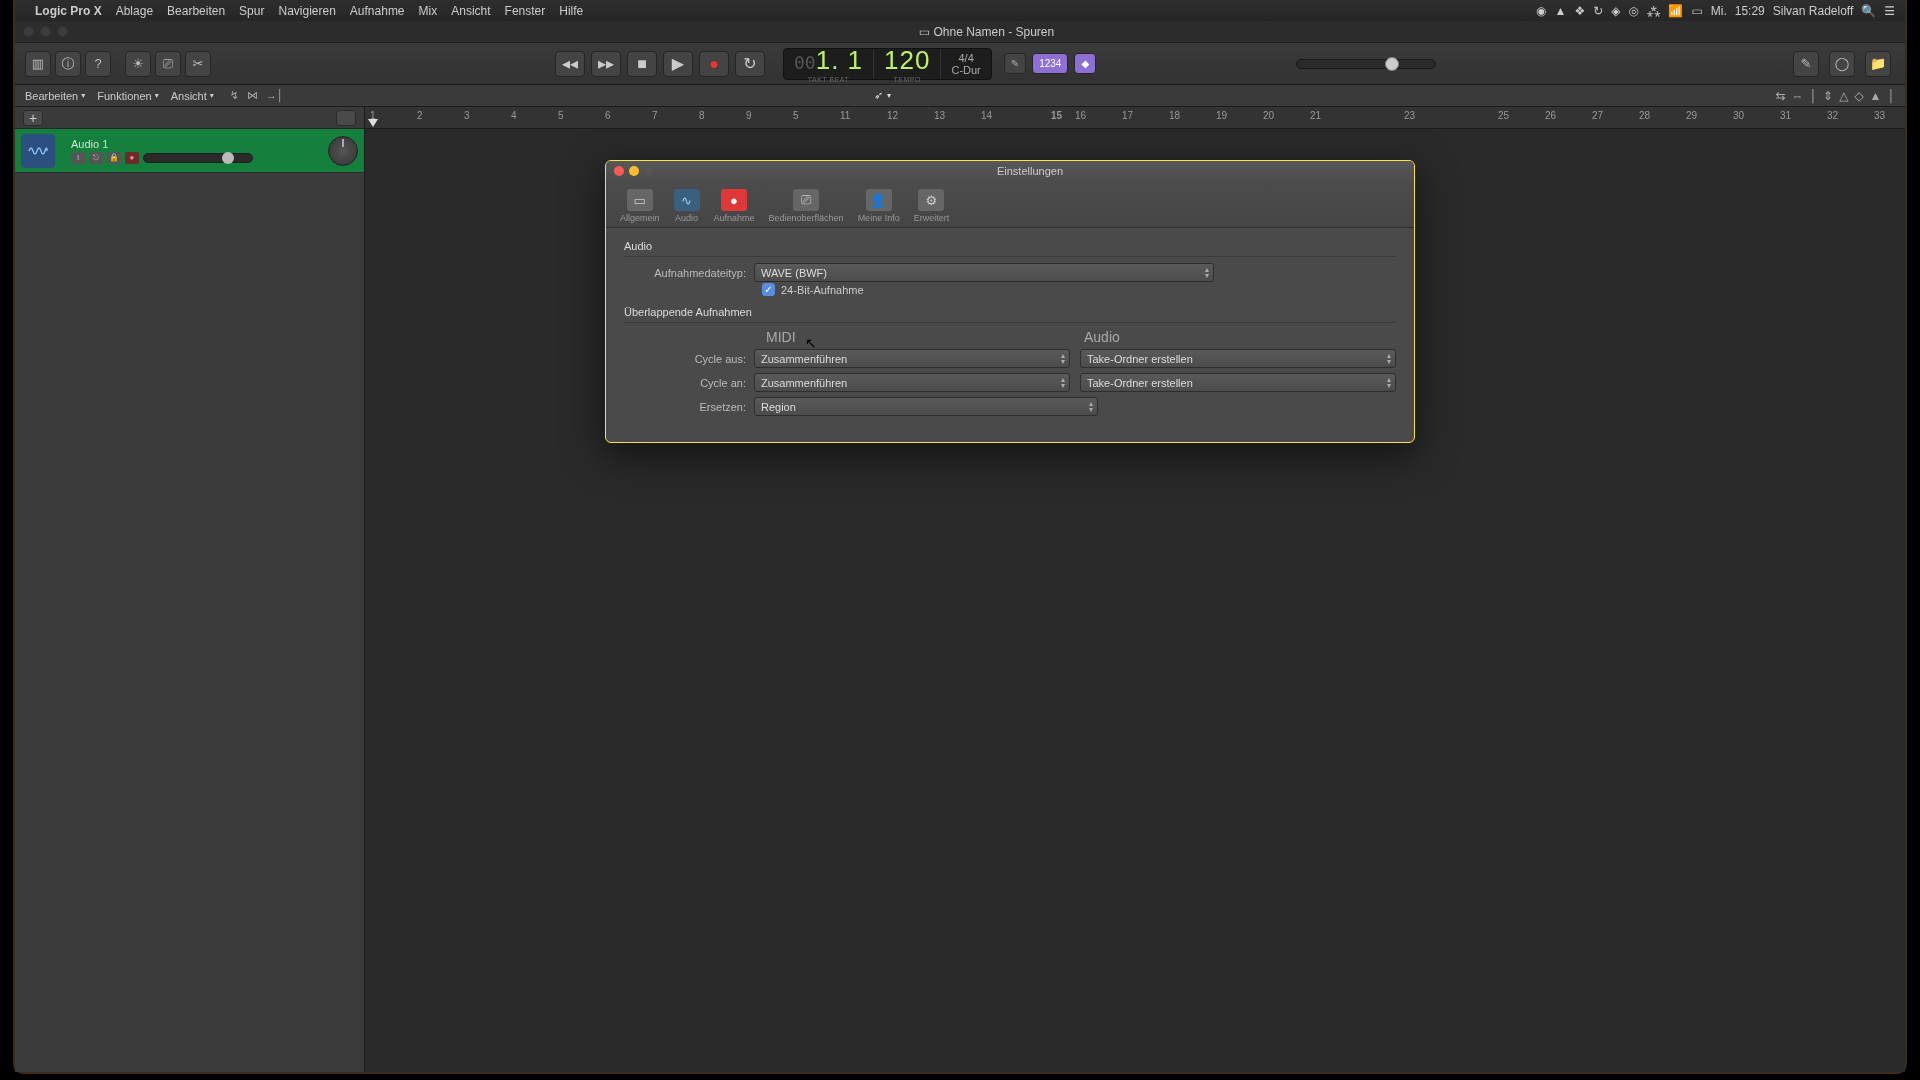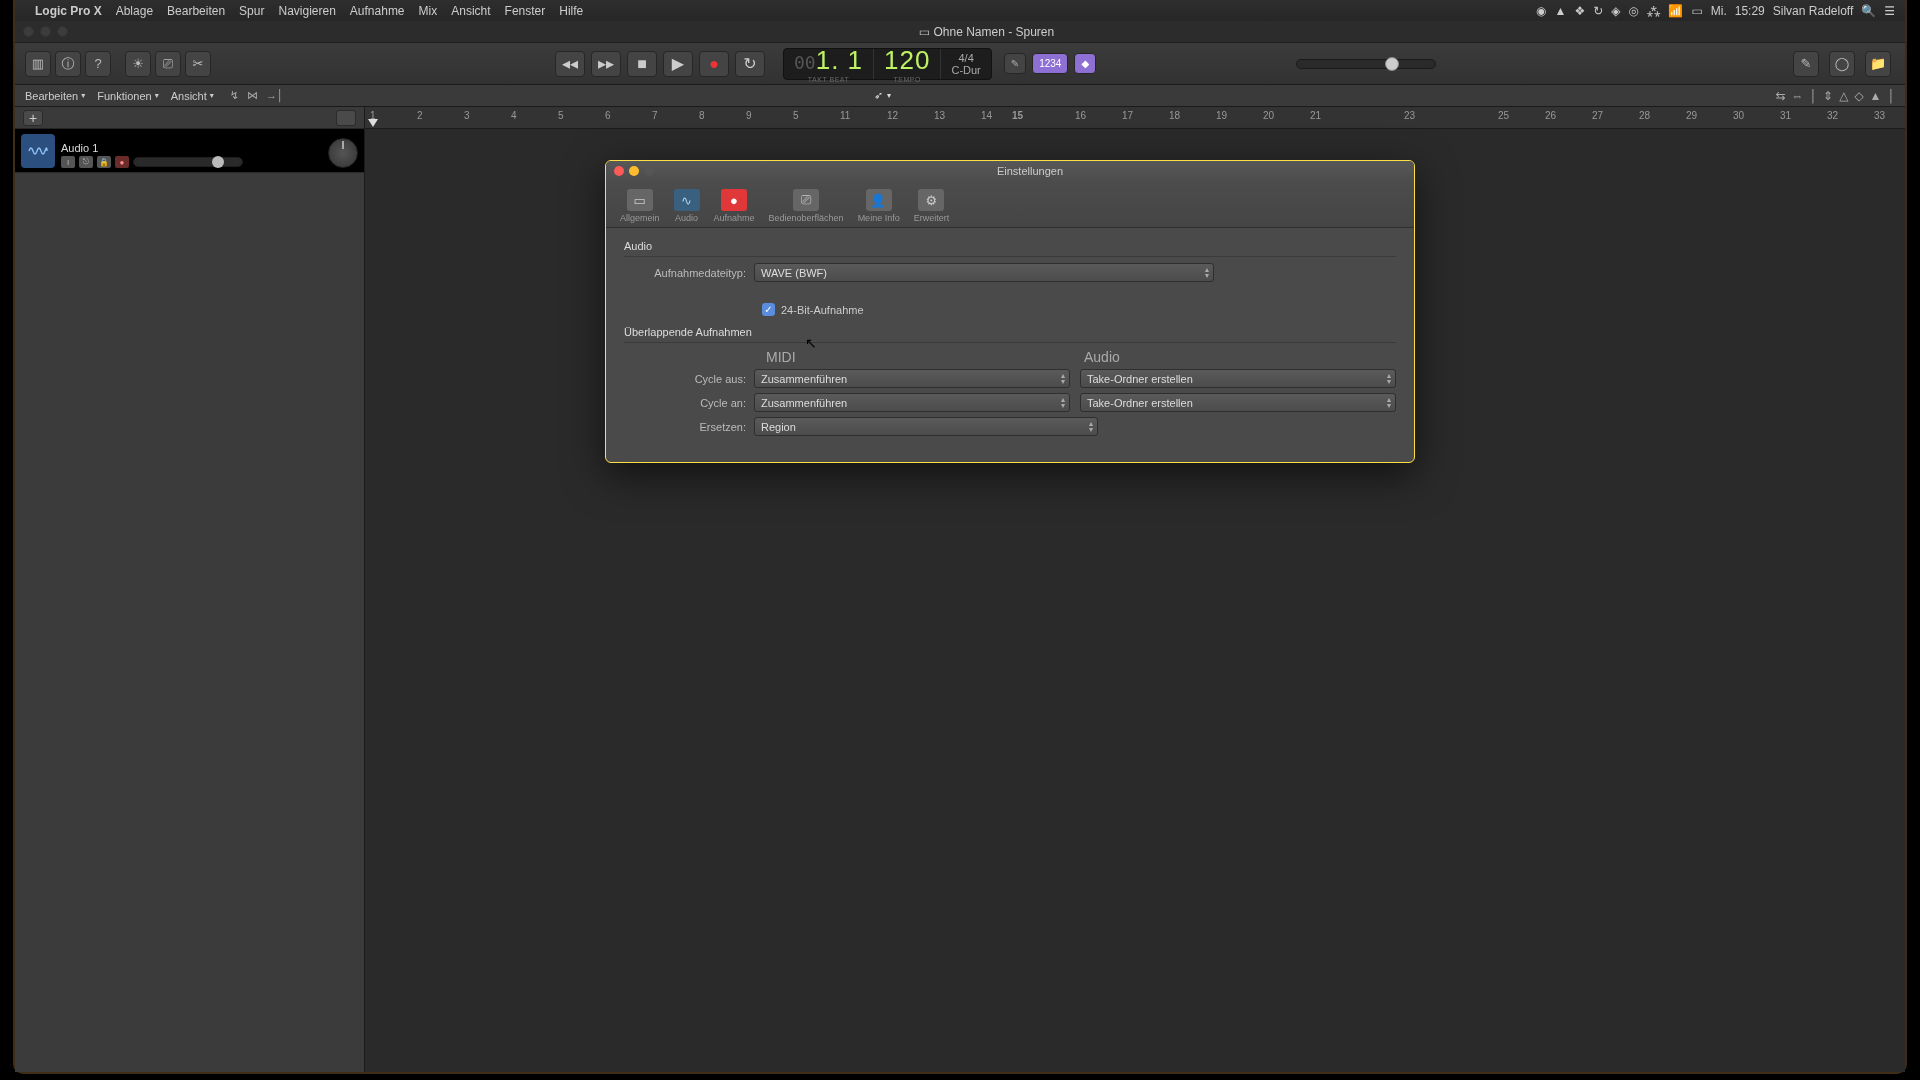--- a/index.html
+++ b/index.html
@@ -47,21 +47,21 @@
 .toolbar2 .toolicons { display: flex; gap: 8px; margin-left: 4px; color: #aaa; }
 .toolbar2 .ptr { margin-left: 590px; font-size: 11px; color: #ddd; display: flex; align-items: center; gap: 4px; }
 .toolbar2 .r2 { margin-left: auto; display: flex; gap: 6px; color: #aaa; font-size: 12px; }
 
 
 .workspace { flex: 1; display: flex; background: #333; position: relative; }
 .trackpane { width: 350px; background: #3b3b3b; border-right: 1px solid #1b1b1b; display: flex; flex-direction: column; }
 .trackhdr { height: 22px; background: #3a3a3a; border-bottom: 1px solid #262626; display: flex; align-items: center; padding: 0 8px; }
 .addbtn { width: 20px; height: 16px; background: #4a4a4a; border: 1px solid #2a2a2a; border-radius: 3px; color: #ccc; display: flex; align-items: center; justify-content: center; font-size: 14px; }
 .trackhdr .lb { margin-left: auto; width: 20px; height: 16px; background: #4a4a4a; border: 1px solid #2a2a2a; border-radius: 3px; }
-.trackrow { height: 44px; background: #000000; border-bottom: 1px solid #2a2a2a; display: flex; align-items: flex-end; padding: 4px 6px; gap: 6px; }
+.trackrow { height: 44px; background: #15803d; border-bottom: 1px solid #2a2a2a; display: flex; align-items: center; padding: 4px 6px; gap: 16px; }
 .trackrow .ticon { width: 34px; height: 34px; background: #2b4f7f; border-radius: 4px; display: flex; align-items: center; justify-content: center; color: #7db3f2; }
 .trackrow .tinfo { flex: 1; display: flex; flex-direction: column; gap: 2px; }
 .trackrow .tname { font-size: 11px; color: #ddd; }
 .trackrow .tctrl { display: flex; align-items: center; gap: 4px; }
 .trackrow .tbico { width: 14px; height: 12px; background: #555; border-radius: 2px; font-size: 8px; color: #bbb; display: flex; align-items: center; justify-content: center; }
 .trackrow .tbico.rec { background: #6a2b2b; color: #f88; }
 .trackrow .fader { width: 110px; height: 10px; background: #2a2a2a; border-radius: 5px; position: relative; border: 1px solid #1e1e1e; }
 .trackrow .fader .fk { position: absolute; top: -2px; left: 78px; width: 12px; height: 12px; background: #bbb; border-radius: 50%; }
 .trackrow .panknob { width: 30px; height: 30px; border-radius: 50%; background: radial-gradient(#555,#333); border: 1px solid #222; position: relative; }
 .trackrow .panknob::after { content: ""; position: absolute; top: 2px; left: 50%; width: 2px; height: 8px; background: #aaa; transform: translateX(-50%); }
@@ -83,21 +83,21 @@
 .dialog .dtitle .dtxt { flex: 1; text-align: center; font-size: 11px; color: #ccc; }
 .dialog .tabs { display: flex; padding: 6px 8px 2px; gap: 2px; background: linear-gradient(#4c4c4c,#454545); border-bottom: 1px solid #2e2e2e; }
 .dialog .tab { display: flex; flex-direction: column; align-items: center; gap: 2px; padding: 2px 6px; border-radius: 4px; }
 .dialog .tab .ticon2 { width: 26px; height: 22px; background: #666; border-radius: 3px; display: flex; align-items: center; justify-content: center; font-size: 13px; color: #ccc; }
 .dialog .tab.sel .ticon2 { background: #e03838; color: #fff; }
 .dialog .tab.audio .ticon2 { background: #3a607f; color: #a7d3f2; }
 .dialog .tab .tlabel { font-size: 9px; color: #999; }
 .dialog .body { padding: 12px 18px 16px; font-size: 11px; color: #ccc; }
 .dialog .section { margin-bottom: 10px; }
 .dialog .sectitle { font-size: 11px; color: #ddd; margin-bottom: 6px; border-bottom: 1px solid #3a3a3a; padding-bottom: 4px; }
-.dialog .row { display: flex; align-items: center; margin-bottom: 21px; }
+.dialog .row { display: flex; align-items: center; margin-bottom: 1px; }
 .dialog .rlabel { width: 130px; text-align: right; padding-right: 8px; color: #bbb; font-size: 11px; }
 .dialog .select { flex: 1; max-width: 460px; height: 19px; background: linear-gradient(#5a5a5a,#4c4c4c); border: 1px solid #2e2e2e; border-radius: 3px; display: flex; align-items: center; padding: 0 6px; color: #ddd; font-size: 11px; position: relative; }
 .dialog .select .sarr { position: absolute; right: 4px; font-size: 8px; color: #aaa; line-height: 6px; }
 .dialog .checkbox { display: flex; align-items: center; gap: 6px; margin-left: 138px; }
 .dialog .checkbox .cb { width: 13px; height: 13px; background: #5a8de0; border-radius: 3px; color: #fff; font-size: 10px; display: flex; align-items: center; justify-content: center; }
 .dialog .coltitles { display: flex; margin: 6px 0 4px; }
 .dialog .coltitles .spacer2 { width: 136px; }
 .dialog .coltitles .ct { flex: 1; max-width: 350px; font-size: 14px; color: #aaa; padding-left: 6px; }
 .dialog .row2 { display: flex; align-items: center; margin-bottom: 5px; }
 .dialog .row2 .rlabel { width: 130px; }
@@ -270,21 +270,21 @@
           <span class="tick" style="left: 193px;">5</span>
           <span class="tick" style="left: 240px;">6</span>
           <span class="tick" style="left: 287px;">7</span>
           <span class="tick" style="left: 334px;">8</span>
           <span class="tick" style="left: 381px;">9</span>
           <span class="tick" style="left: 428px;">5</span>
           <span class="tick" style="left: 475px;">11</span>
           <span class="tick" style="left: 522px;">12</span>
           <span class="tick" style="left: 569px;">13</span>
           <span class="tick" style="left: 616px;">14</span>
-          <span class="tick" style="left: 647px; font-weight: bold;">15</span>
+          <span class="tick" style="left: 686px; font-weight: bold;">15</span>
           <span class="tick" style="left: 710px;">16</span>
           <span class="tick" style="left: 757px;">17</span>
           <span class="tick" style="left: 804px;">18</span>
           <span class="tick" style="left: 851px;">19</span>
           <span class="tick" style="left: 898px;">20</span>
           <span class="tick" style="left: 945px;">21</span>
           <span class="tick" style="left: 1008px; margin-top: 47px;">22</span>
           <span class="tick" style="left: 1039px;">23</span>
           <span class="tick" style="left: 1086px; margin-top: 40px;">24</span>
           <span class="tick" style="left: 1133px;">25</span>

